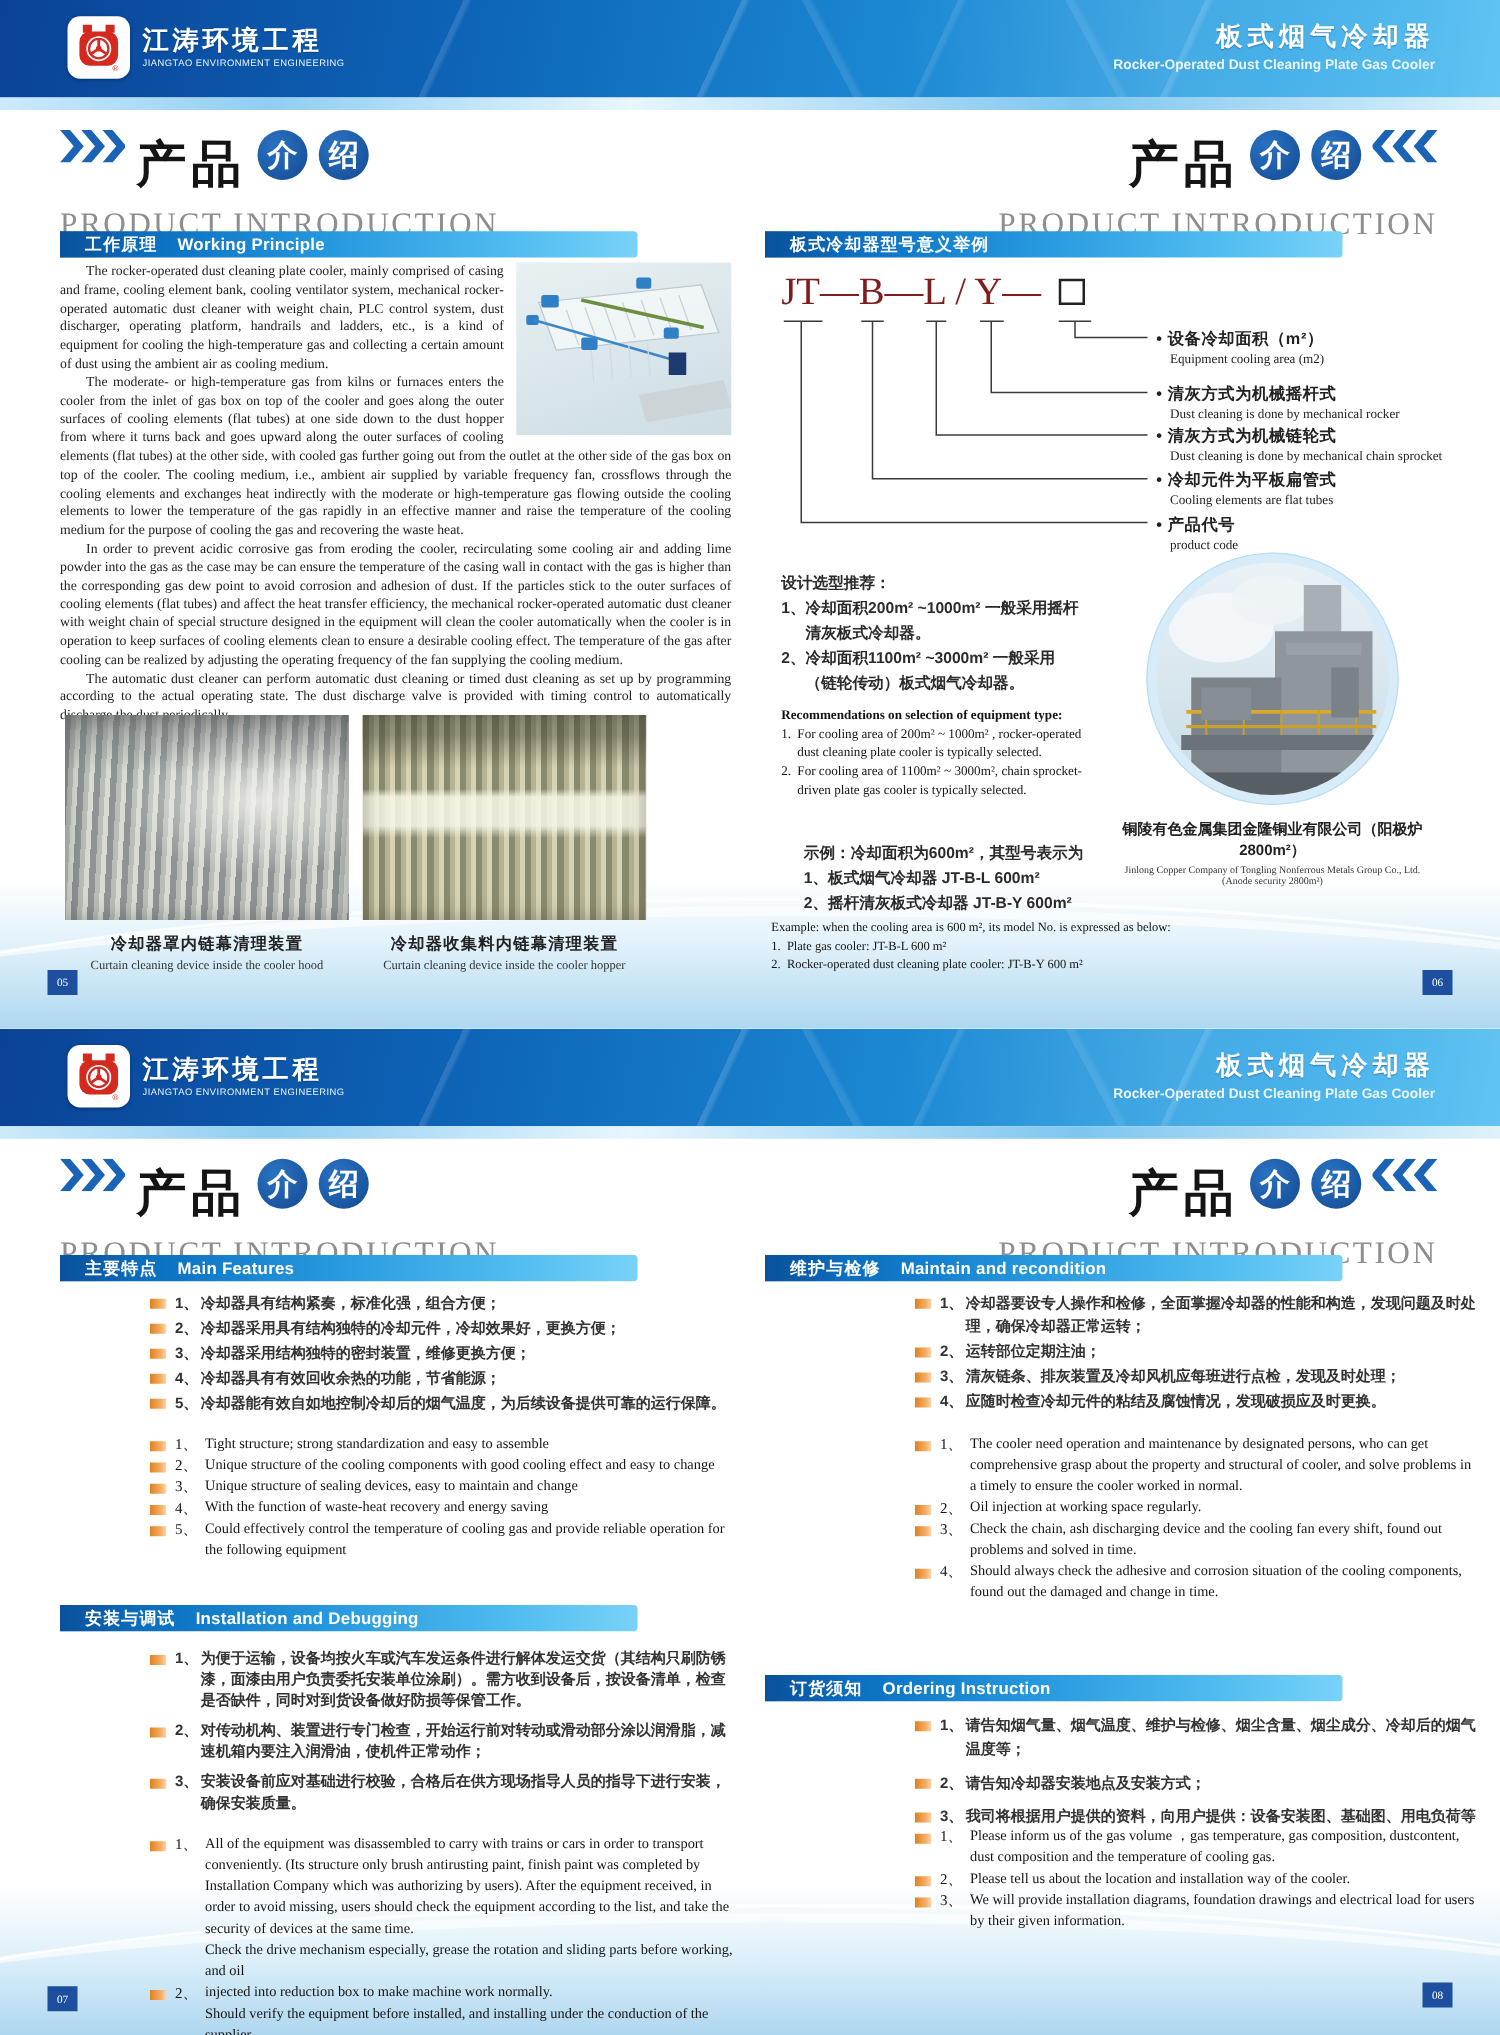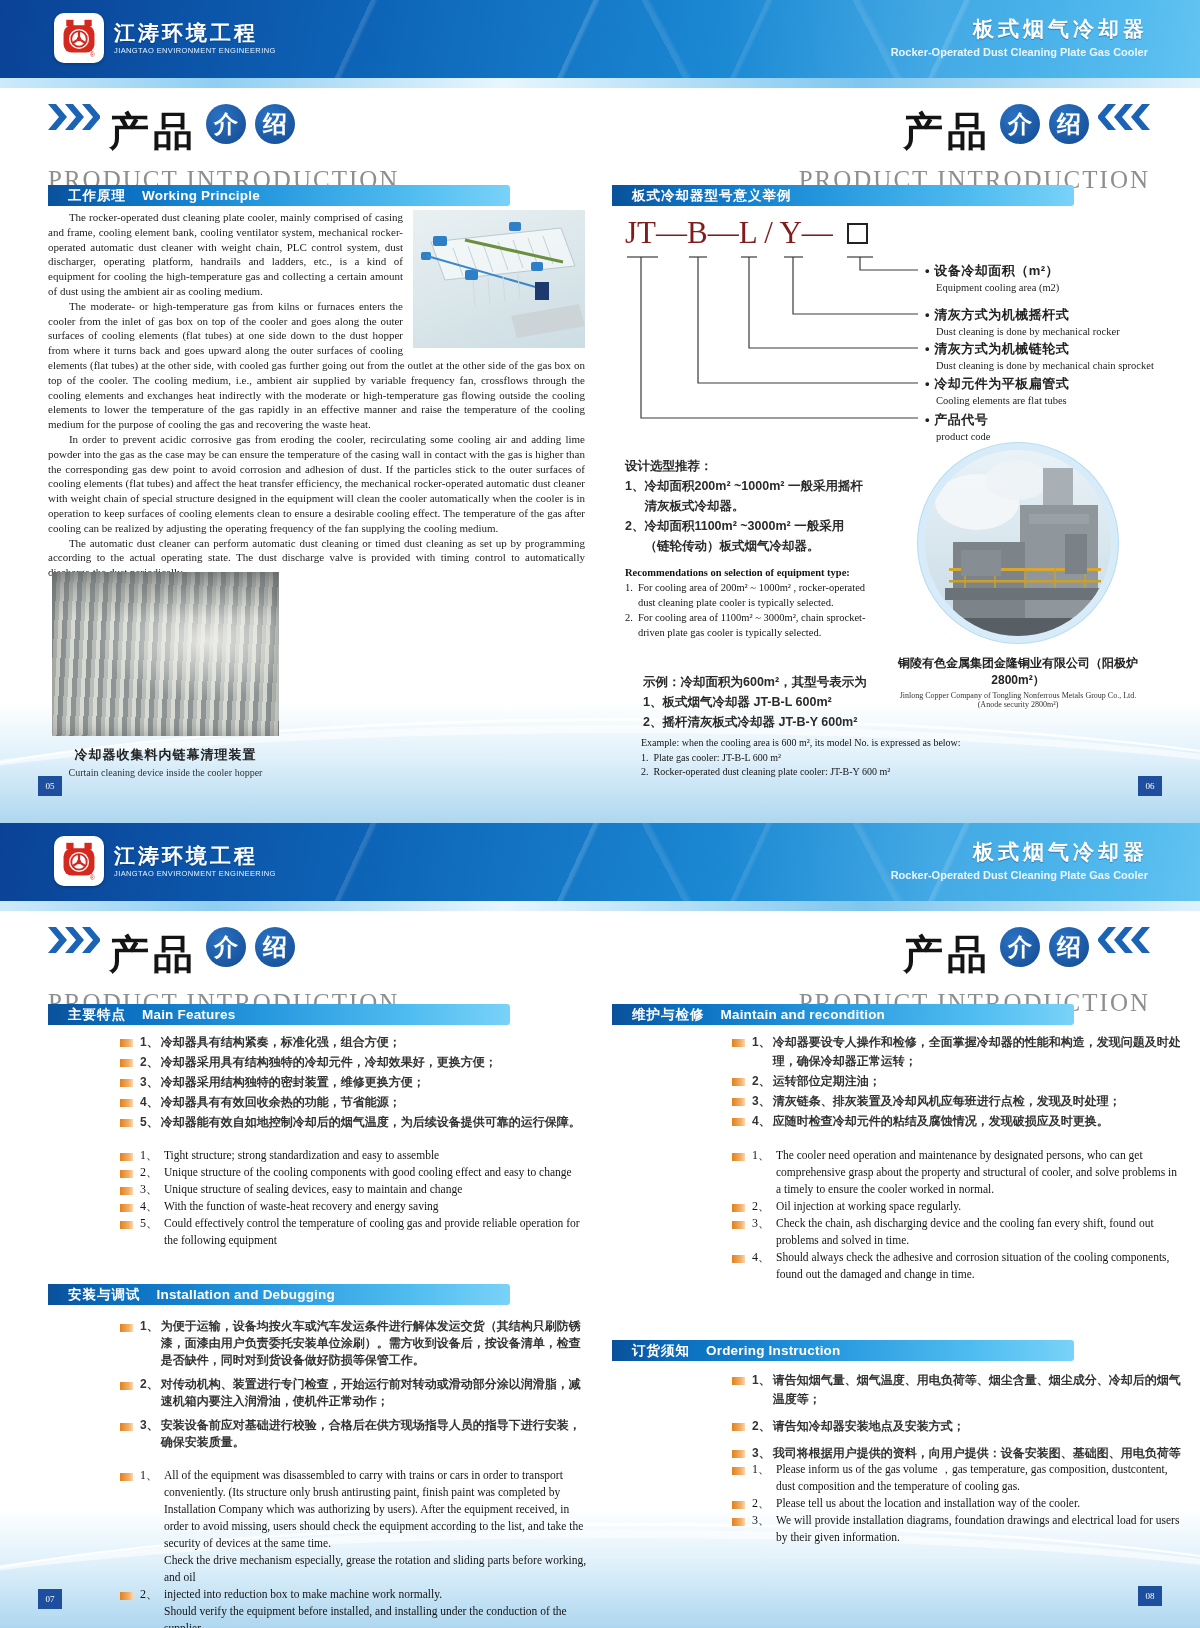--- a/index.html
+++ b/index.html
@@ -81,21 +81,21 @@
 div.ann:nth-of-type(5){top:196px}
 
 .design-cn{position:absolute;left:25px;top:368px;width:285px}
 .blk-title-cn{font-size:12.5px;font-weight:bold;color:#2b2b2b;line-height:20px}
 .design-cn .cn-item{font-size:12.5px;line-height:20px}
 .design-en{position:absolute;left:25px;top:477px;width:305px;font-family:"Liberation Serif",serif;color:#141414}
 .blk-title-en{font-size:10.5px;line-height:15px;font-weight:bold}
 .design-en .en-line{font-size:10.5px;line-height:15px}
 .example-cn{position:absolute;left:43px;top:584px;width:290px}
 .example-cn .blk-title-cn,.example-cn .cn-item{font-size:12.5px;line-height:20px}
-.example-en{position:absolute;left:41px;top:648px;width:530px;font-family:"Liberation Serif",serif;color:#141414}
+.example-en{position:absolute;left:17px;top:648px;width:530px;font-family:"Liberation Serif",serif;color:#141414}
 .example-en .blk-title-en{font-weight:normal}
 .example-en div{font-size:10px;line-height:14.5px}
 .circle-col{position:absolute;left:292px;top:355px;width:252px;text-align:center}
 .circle-photo{width:200px;height:200px;margin:0 auto;border-radius:50%;border:7px solid #d7ecf8;box-shadow:0 0 0 1px #b5dcf1;overflow:hidden;background:#dfe9ee}
 .cc-cn{font-size:12px;font-weight:bold;color:#222;margin-top:12px}
 .cc-en{font-family:"Liberation Serif",serif;font-size:8px;color:#333;margin-top:2px}
 
 .blist{position:absolute}
 .bitem{display:flex}
 .bullet{flex:0 0 13px;height:8px;margin:6px 7px 0 0;background:linear-gradient(90deg,#e0801f,#f5b169 70%,#fbd7ae)}
@@ -211,20 +211,25 @@
 
       <p>The rocker-operated dust cleaning plate cooler, mainly comprised of casing and frame, cooling element bank, cooling ventilator system, mechanical rocker-operated automatic dust cleaner with weight chain, PLC control system, dust discharger, operating platform, handrails and ladders, etc., is a kind of equipment for cooling the high-temperature gas and collecting a certain amount of dust using the ambient air as cooling medium.</p>
           <p>The moderate- or high-temperature gas from kilns or furnaces enters the cooler from the inlet of gas box on top of the cooler and goes along the outer surfaces of cooling elements (flat tubes) at one side down to the dust hopper from where it turns back and goes upward along the outer surfaces of cooling elements (flat tubes) at the other side, with cooled gas further going out from the outlet at the other side of the gas box on top of the cooler. The cooling medium, i.e., ambient air supplied by variable frequency fan, crossflows through the cooling elements and exchanges heat indirectly with the moderate or high-temperature gas flowing outside the cooling elements to lower the temperature of the gas rapidly in an effective manner and raise the temperature of the cooling medium for the purpose of cooling the gas and recovering the waste heat.</p>
           <p>In order to prevent acidic corrosive gas from eroding the cooler, recirculating some cooling air and adding lime powder into the gas as the case may be can ensure the temperature of the casing wall in contact with the gas is higher than the corresponding gas dew point to avoid corrosion and adhesion of dust. If the particles stick to the outer surfaces of cooling elements (flat tubes) and affect the heat transfer efficiency, the mechanical rocker-operated automatic dust cleaner with weight chain of special structure designed in the equipment will clean the cooler automatically when the cooler is in operation to keep surfaces of cooling elements clean to ensure a desirable cooling effect. The temperature of the gas after cooling can be realized by adjusting the operating frequency of the fan supplying the cooling medium.</p>
           <p>The automatic dust cleaner can perform automatic dust cleaning or timed dust cleaning as set up by programming according to the actual operating state. The dust discharge valve is provided with timing control to automatically discharge the dust periodically.</p>
         </div>
     </div>
 
     <div class="photos">
 
+        <figure class="photo-fig">
+          <div class="photo"></div>
+          <div class="cap-cn">冷却器罩内链幕清理装置</div>
+          <div class="cap-en">Curtain cleaning device inside the cooler hood</div>
+        </figure>
 
         <figure class="photo-fig">
           <div class="photo"></div>
           <div class="cap-cn">冷却器收集料内链幕清理装置</div>
           <div class="cap-en">Curtain cleaning device inside the cooler hopper</div>
         </figure>
       </div>
   </section>
 
   <section class="page page-right">
@@ -646,21 +651,21 @@
     <div class="sec-bar" style="left:12px;top:429px">
       <span class="sec-cn">订货须知</span>
       <span class="sec-en">Ordering Instruction</span>
     </div>
 
     <div class="blist cn-blist" id="order-cn">
 
         <div class="bitem">
           <span class="bullet"></span>
           <span class="bnum">1、</span>
-          <span class="bt">请告知烟气量、烟气温度、用电负荷等、烟尘含量、烟尘成分、冷却后的烟气温度等；</span>
+          <span class="bt">请告知烟气量、烟气温度、维护与检修、烟尘含量、烟尘成分、冷却后的烟气温度等；</span>
         </div>
 
         <div class="bitem">
           <span class="bullet"></span>
           <span class="bnum">2、</span>
           <span class="bt">请告知冷却器安装地点及安装方式；</span>
         </div>
 
         <div class="bitem">
           <span class="bullet"></span>

